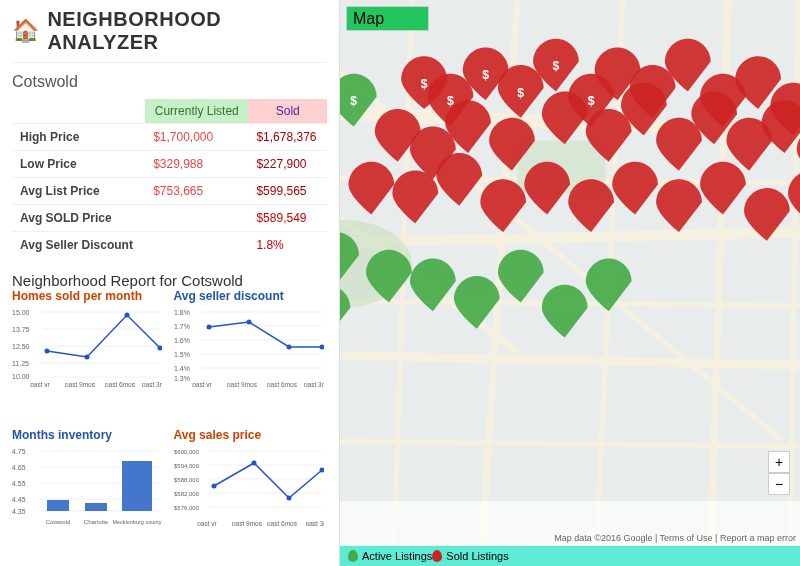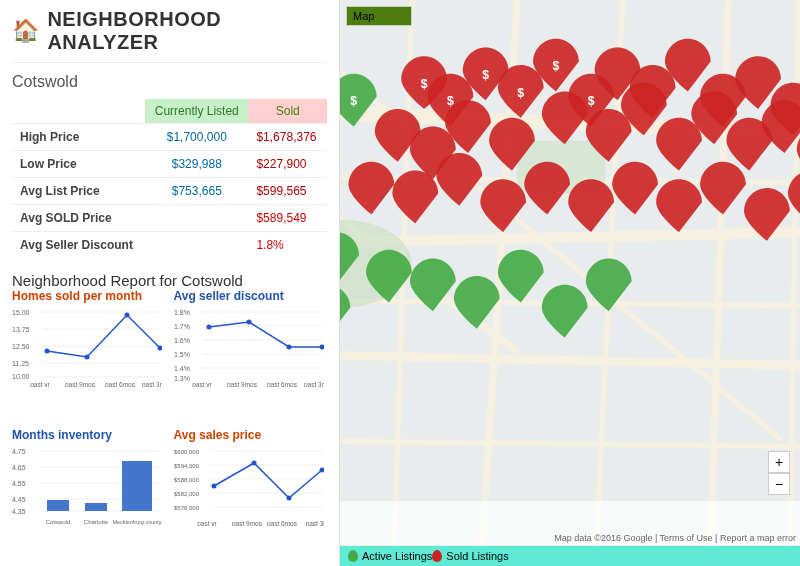--- a/index.html
+++ b/index.html
@@ -13,43 +13,43 @@
     .header { display: flex; align-items: center; margin-bottom: 10px; padding-bottom: 8px; border-bottom: 1px solid #eee; }
     .header-icon { font-size: 22px; margin-right: 8px; color: #333; }
     .header-title { font-size: 20px; font-weight: bold; color: #333; letter-spacing: 0.5px; }
 
     .neighborhood-name { font-size: 16px; color: #555; margin-bottom: 8px; }
 
     
     .stats-table { width: 100%; border-collapse: collapse; margin-bottom: 14px; }
     .stats-table thead tr th { padding: 5px 8px; font-size: 12px; font-weight: normal; margin-left: 14px; }
     .stats-table thead tr th:nth-child(2) { background: #c8f0c8; color: #2a7a2a; text-align: center; }
-    .stats-table thead tr th:nth-child(3) { background: #ffd0d0; color: #4d7c0f; text-align: center; }
+    .stats-table thead tr th:nth-child(3) { background: #ffd0d0; color: #4c1d95; text-align: center; }
     .stats-table tbody tr td { padding: 6px 8px; border-top: 1px solid #eee; font-size: 12px; font-weight: bold; }
     .stats-table tbody tr td:first-child { color: #444; }
-    .stats-table tbody tr td:nth-child(2) { color: #0369a1; text-align: center; font-weight: 500; }
+    .stats-table tbody tr td:nth-child(2) { color: #ef4444; font-weight: 500; }
     .stats-table tbody tr td:nth-child(3) { color: #a00; font-weight: 500; }
     .stats-table tbody tr td.red-val { color: #cc0000; }
 
     
     .report-title { font-size: 15px; color: #333; font-weight: normal; }
 
     .charts-grid { display: grid; grid-template-columns: 1fr 1fr; gap: 8px; flex: 1; }
 
     .chart-box { border: none; }
     .chart-title { font-size: 12px; font-weight: bold; color: #cc4400; margin-bottom: 4px; }
     .chart-title.blue { color: #2255aa; }
     .chart-area { position: relative; height: 80px; }
 
     
     .right-panel { flex: 1; display: flex; flex-direction: column; }
 
     .map-container { flex: 1; position: relative; background: #e8f0e8; overflow: hidden; }
     .map-controls { position: absolute; top: 6px; left: 6px; z-index: 10; }
-    .map-select { padding: 3px 18px 3px 6px; font-size: 11px; border: 1px solid #ccc; background: #4d7c0f; cursor: pointer; appearance: none; }
+    .map-select { padding: 3px 18px 3px 6px; font-size: 16px; border: 1px solid #ccc; background: #22c55e; cursor: pointer; appearance: none; }
     .map-zoom { position: absolute; right: 10px; bottom: 50px; display: flex; flex-direction: column; z-index: 10; }
     .zoom-btn { width: 22px; height: 22px; background: #fff; border: 1px solid #ccc; display: flex; align-items: center; justify-content: center; font-size: 14px; cursor: pointer; }
     .map-attribution { position: absolute; bottom: 2px; right: 4px; font-size: 9px; color: #666; }
 
     .legend { padding: 4px 8px; background: #5eead4; border-top: 1px solid #eee; display: flex; font-size: 11px; align-items: center; }
     .legend-item { display: flex; align-items: center; gap: 4px; }
     .legend-dot { width: 10px; height: 12px; border-radius: 50% 50% 50% 50% / 60% 60% 40% 40%; }
     .legend-dot.green { background: #44aa44; }
     .legend-dot.red { background: #cc2222; }
 

